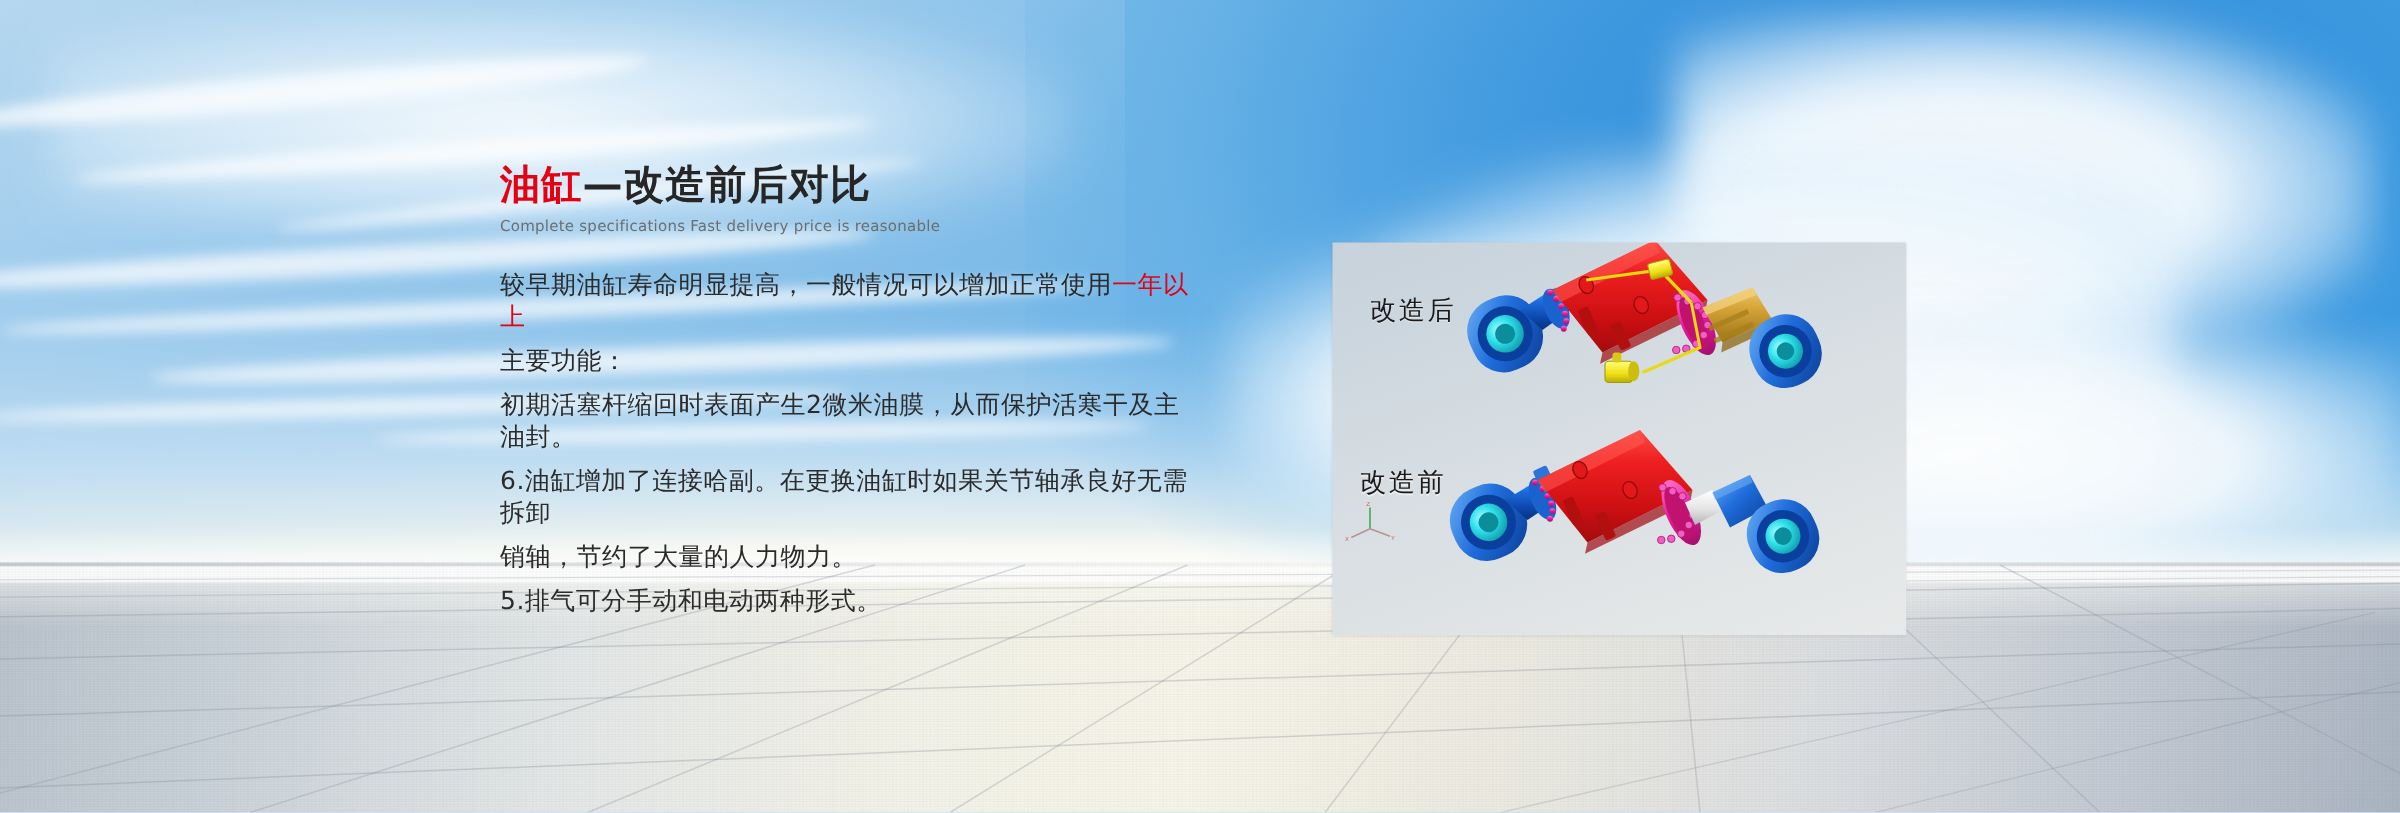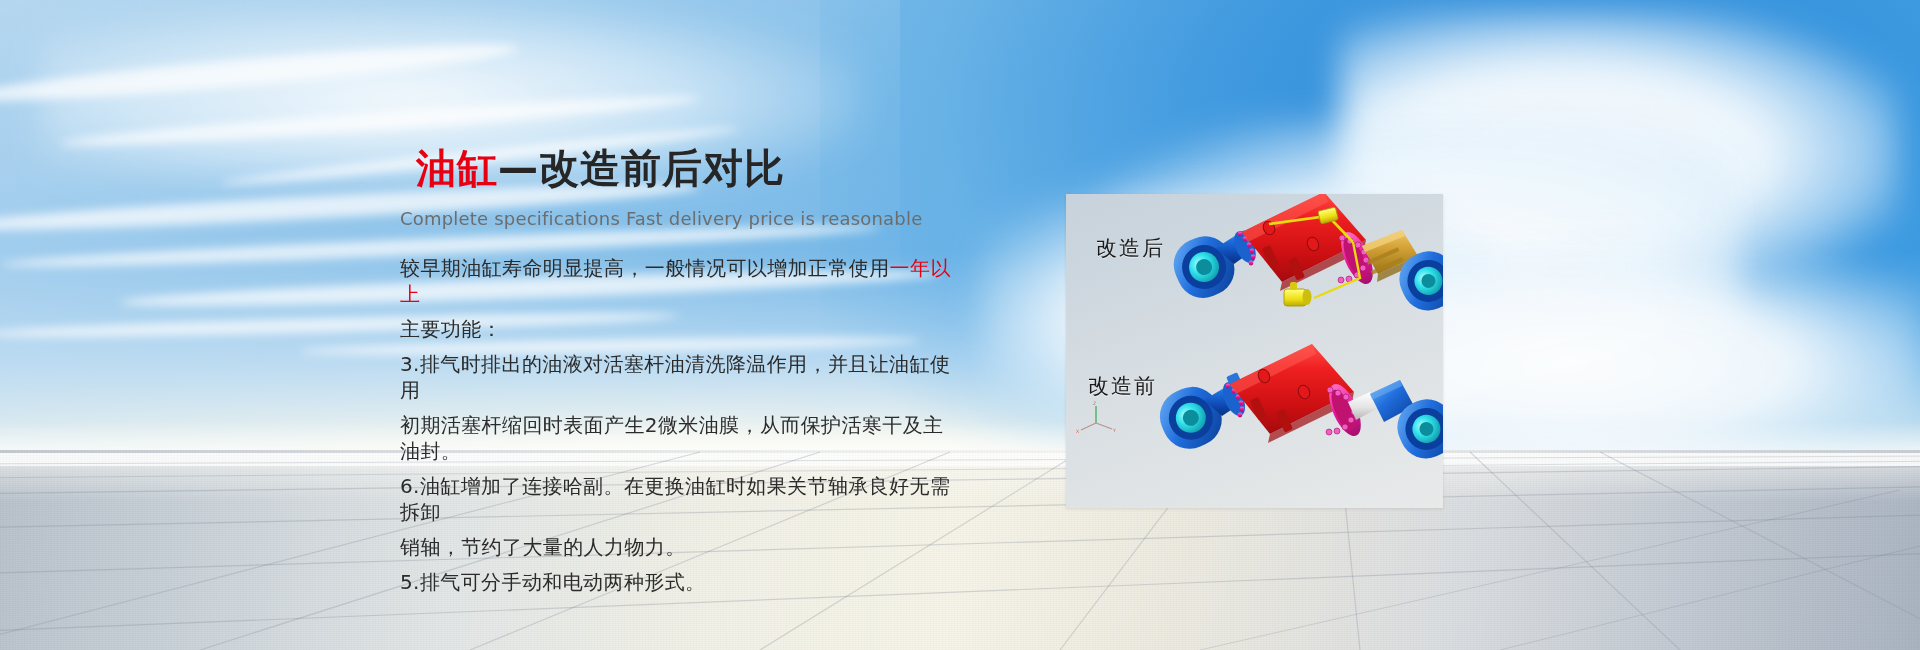--- a/index.html
+++ b/index.html
@@ -85,40 +85,40 @@
   
   .ground-haze{
     position:absolute;left:0;top:-28px;width:1920px;height:44px;
     background:linear-gradient(to bottom,rgba(255,255,255,0),rgba(255,255,255,.85));
   }
 
   
   .copy{position:absolute;left:400px;top:128px;width:560px;}
   .headline{
     font-family:"DejaVu Sans","Liberation Sans",sans-serif;
-    font-size:40px;font-weight:bold;letter-spacing:1px;
-    color:#262626;line-height:1.2;margin:16px;white-space:nowrap;
+    font-size:32px;font-weight:bold;letter-spacing:1px;
+    color:#262626;line-height:1.2;margin:0;white-space:nowrap;
   }
   .headline .hl-red{color:#e60012;}
   .subhead{
-    margin:8px 0 0 0;font-size:18px;color:#6d6d6d;
+    margin:8px 0 0 0;font-size:12px;color:#6d6d6d;
     letter-spacing:.2px;font-weight:400;white-space:nowrap;
   }
   .body-copy{margin-top:26px;}
   .body-copy p{
     margin:0 0 9px 0;
     font-size:20px;line-height:26px;color:#2b2b2b;
     letter-spacing:.4px;
   }
   .body-copy p.tight{margin-bottom:9px;}
   .body-copy .hl-red{color:#e60012;}
 
   
   .panel{
-    position:absolute;left:1066px;top:194px;width:377px;height:314px;
+    position:absolute;left:1066px;top:194px;width:459px;height:314px;
     background:linear-gradient(160deg,#c7d2dc 0%,#ccd6de 18%,#d6dde2 42%,#dce1e4 62%,#e3e6e7 82%,#e8eaea 100%);
     box-shadow:0 1px 3px rgba(0,0,0,.10);
     overflow:hidden;
   }
   .panel-label{
     position:absolute;
     font-family:"DejaVu Sans","Liberation Sans",sans-serif;
     font-size:21px;color:#1a1a1a;letter-spacing:2px;
     text-shadow:0 1px 0 rgba(255,255,255,.55);
   }
@@ -197,21 +197,20 @@
     <p class="subhead" data-interactable="false">Complete specifications Fast delivery price is reasonable</p>
 
     <div class="body-copy" data-interactable="false">
 
       <p class="tight" data-interactable="false">
         <span data-interactable="false">较早期油缸寿命明显提高，一般情况可以增加正常使用</span><span class="hl-red" data-interactable="false">一年以上</span>
       </p>
 
       <p class="tight" data-interactable="false">主要功能：</p>
 
-      <p class="tight" data-interactable="false">3.排气时排出的油液对活塞杆油清洗降温作用，并且让油缸使用</p>
       <p class="tight" data-interactable="false">初期活塞杆缩回时表面产生2微米油膜，从而保护活寒干及主油封。</p>
       <p class="tight" data-interactable="false">6.油缸增加了连接哈副。在更换油缸时如果关节轴承良好无需拆卸</p>
       <p class="tight" data-interactable="false">销轴，节约了大量的人力物力。</p>
       <p class="tight" data-interactable="false">5.排气可分手动和电动两种形式。</p>
 
     </div>
   </div>
 
   <div class="panel" data-interactable="false">
 

